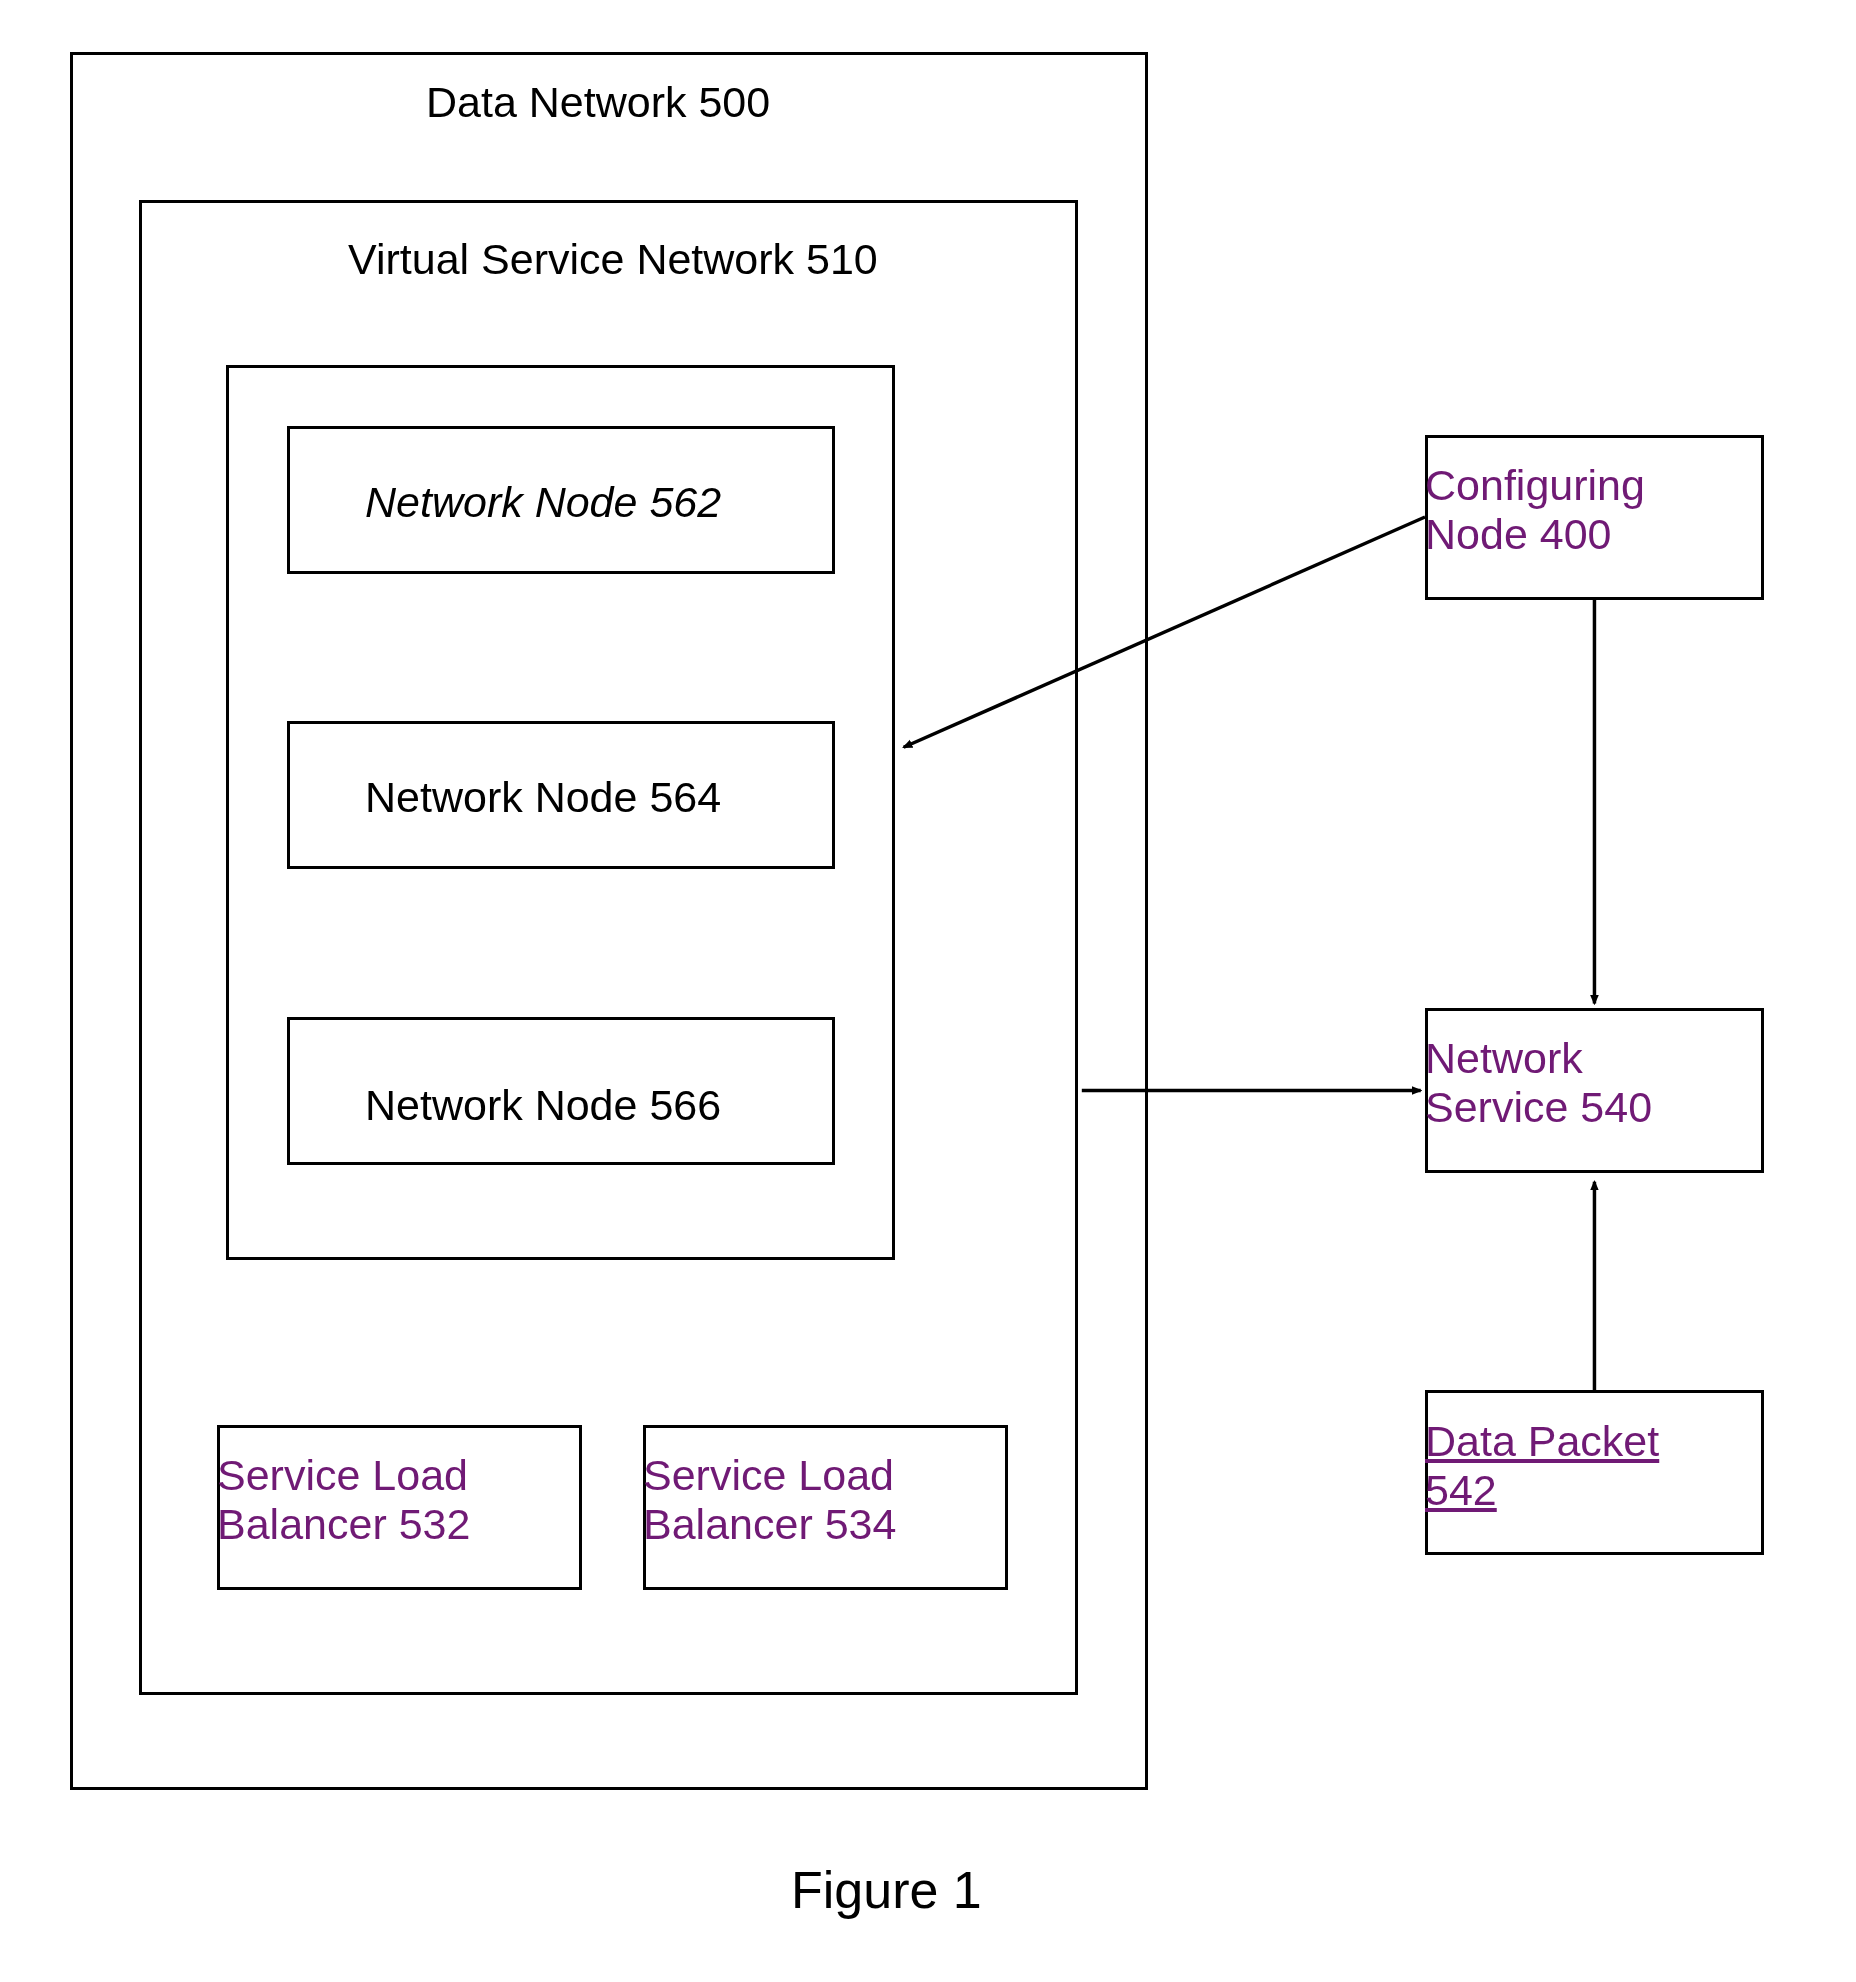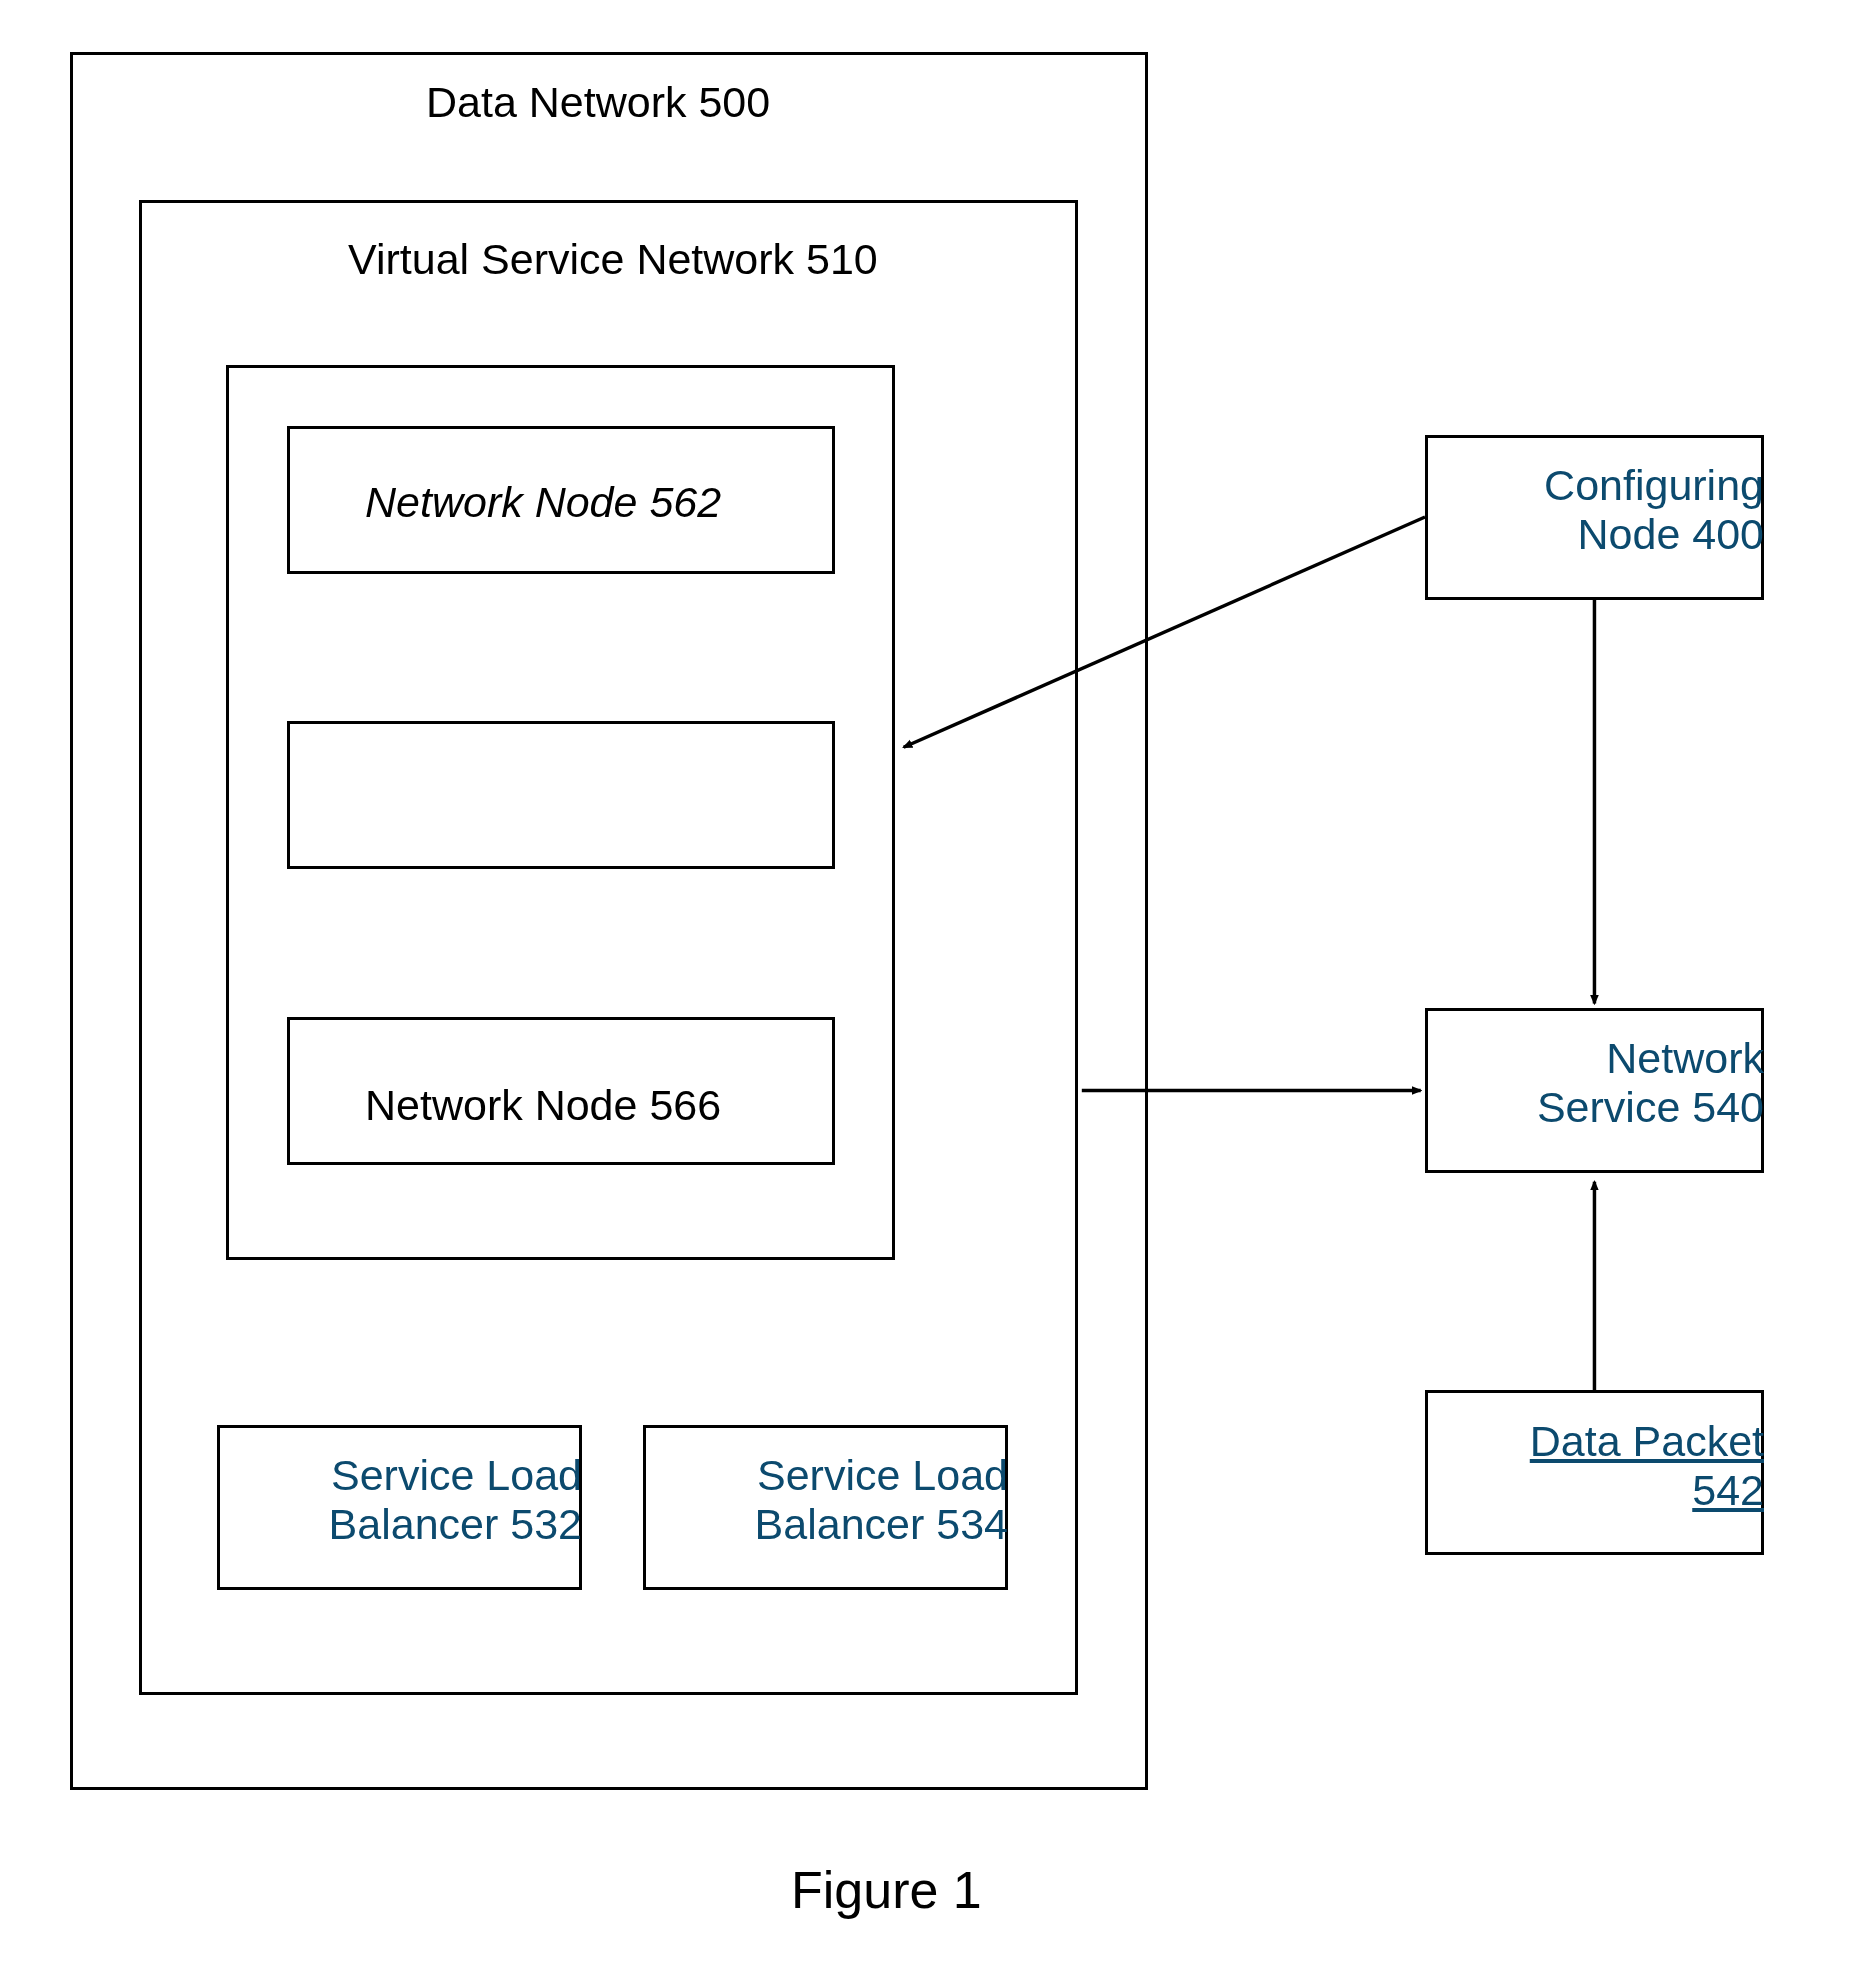--- a/index.html
+++ b/index.html
@@ -22,22 +22,22 @@
   }
   .label {
     position: absolute;
     font-size: 43px;
     color: #000;
     white-space: nowrap;
   }
   .label-multi {
     position: absolute;
     font-size: 43px;
-    color: #0c4a6e;
-    text-align: right;
+    color: #701a75;
+    text-align: left;
     line-height: 1.15;
   }
   .figure-caption {
     position: absolute;
     font-size: 52px;
     color: #000;
     white-space: nowrap;
   }
   svg.overlay {
     position: absolute;
@@ -56,20 +56,21 @@
 
   <div class="box" style="left:139px; top:200px; width:939px; height:1495px;"></div>
   <div class="label" style="left:348px; top:235px;">Virtual Service Network 510</div>
 
   <div class="box" style="left:226px; top:365px; width:669px; height:895px;"></div>
 
   <div class="box" style="left:287px; top:426px; width:548px; height:148px;"></div>
   <div class="label" style="left:365px; top:478px;font-style:italic;">Network Node 562</div>
 
   <div class="box" style="left:287px; top:721px; width:548px; height:148px;"></div>
+  <div class="label" style="left:365px; top:773px;">Network Node 564</div>
 
   <div class="box" style="left:287px; top:1017px; width:548px; height:148px;"></div>
   <div class="label" style="left:365px; top:1069px;margin-top:12px;">Network Node 566</div>
 
   <div class="box" style="left:217px; top:1425px; width:365px; height:165px;"></div>
   <div class="label-multi" style="left:217px; top:1451px; width:365px;">
     <span>Service Load</span><br>
     <span>Balancer 532</span>
   </div>
 

